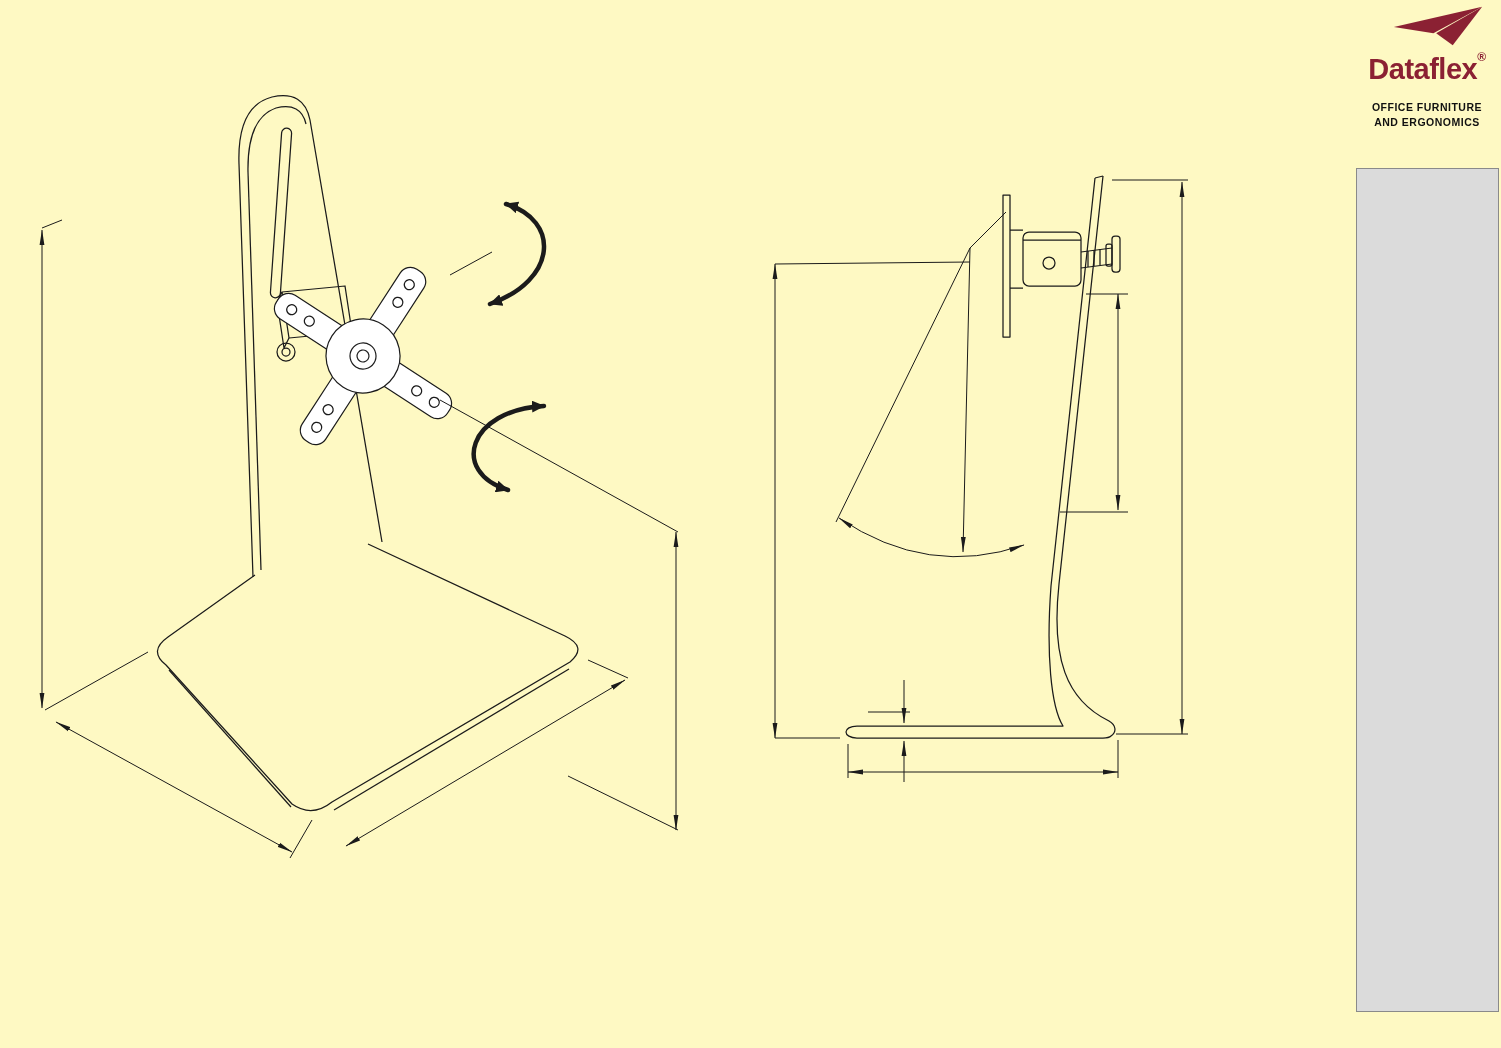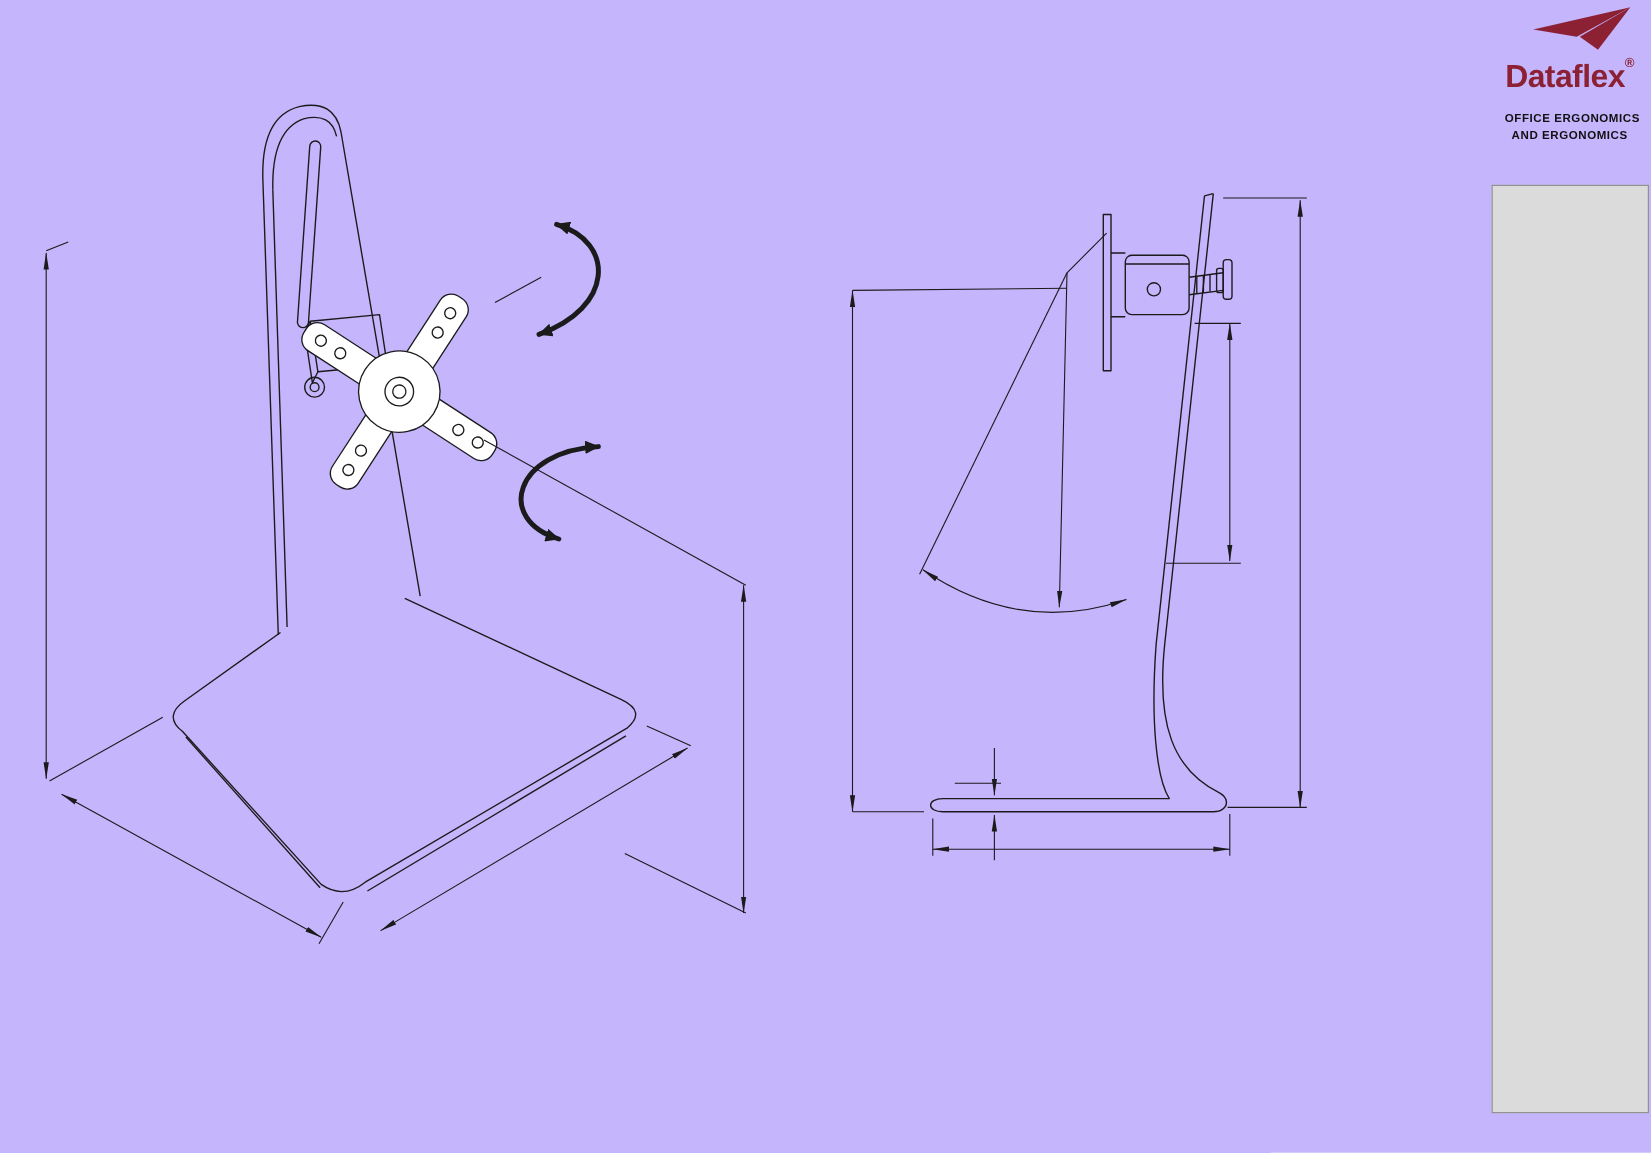--- a/index.html
+++ b/index.html
@@ -23,32 +23,32 @@
   .brand-reg{font-size:12px;font-weight:bold;color:var(--brand-color);vertical-align:18px;}
   .tagline{margin-top:14px;font-size:10.5px;font-weight:bold;letter-spacing:0.5px;
            line-height:1.45;color:#111;text-align:center;white-space:nowrap;}
   
   .gray-panel{position:absolute;left:1356px;top:168px;width:141px;height:842px;
               background:var(--panel-fill);border:1px solid var(--panel-border);}
 </style>
 </head>
 <body>
 
-<div class="page" style="--brand-color: #8b2133; --line-color: #1b1b1b; --panel-fill: #dbdbdb; --panel-border: #8a8a8a; background: #c4b5fd;">
+<div class="page" style="--brand-color: #8b2133; --line-color: #1b1b1b; --panel-fill: #dbdbdb; --panel-border: #8a8a8a; background: #fef9c3;">
 
   <div class="brand">
     <svg class="brand-icon" width="92" height="44" viewBox="0 0 100 46">
       <polygon points="2,24 98,2 45,31" fill="var(--brand-color)"></polygon>
       <polygon points="48,31 98,2 66,44" fill="var(--brand-color)"></polygon>
     </svg>
     <div class="brand-row">
       <span class="brand-name">Dataflex</span><span class="brand-reg">®</span>
     </div>
     <div class="tagline">
-      <div>OFFICE ERGONOMICS</div>
+      <div>OFFICE FURNITURE</div>
       <div>AND ERGONOMICS</div>
     </div>
   </div>
 
   <div class="gray-panel"></div>
 
   <svg class="abs" style="left:20px;top:80px;" width="700" height="800" viewBox="0 0 700 800">
     <defs>
       <marker id="arrL" viewBox="0 0 16 6" refX="15" refY="3" markerWidth="16" markerHeight="6" markerUnits="userSpaceOnUse" orient="auto-start-reverse">
         <path class="mk" d="M0,0.6 L15.5,3 L0,5.4 Z"></path>

